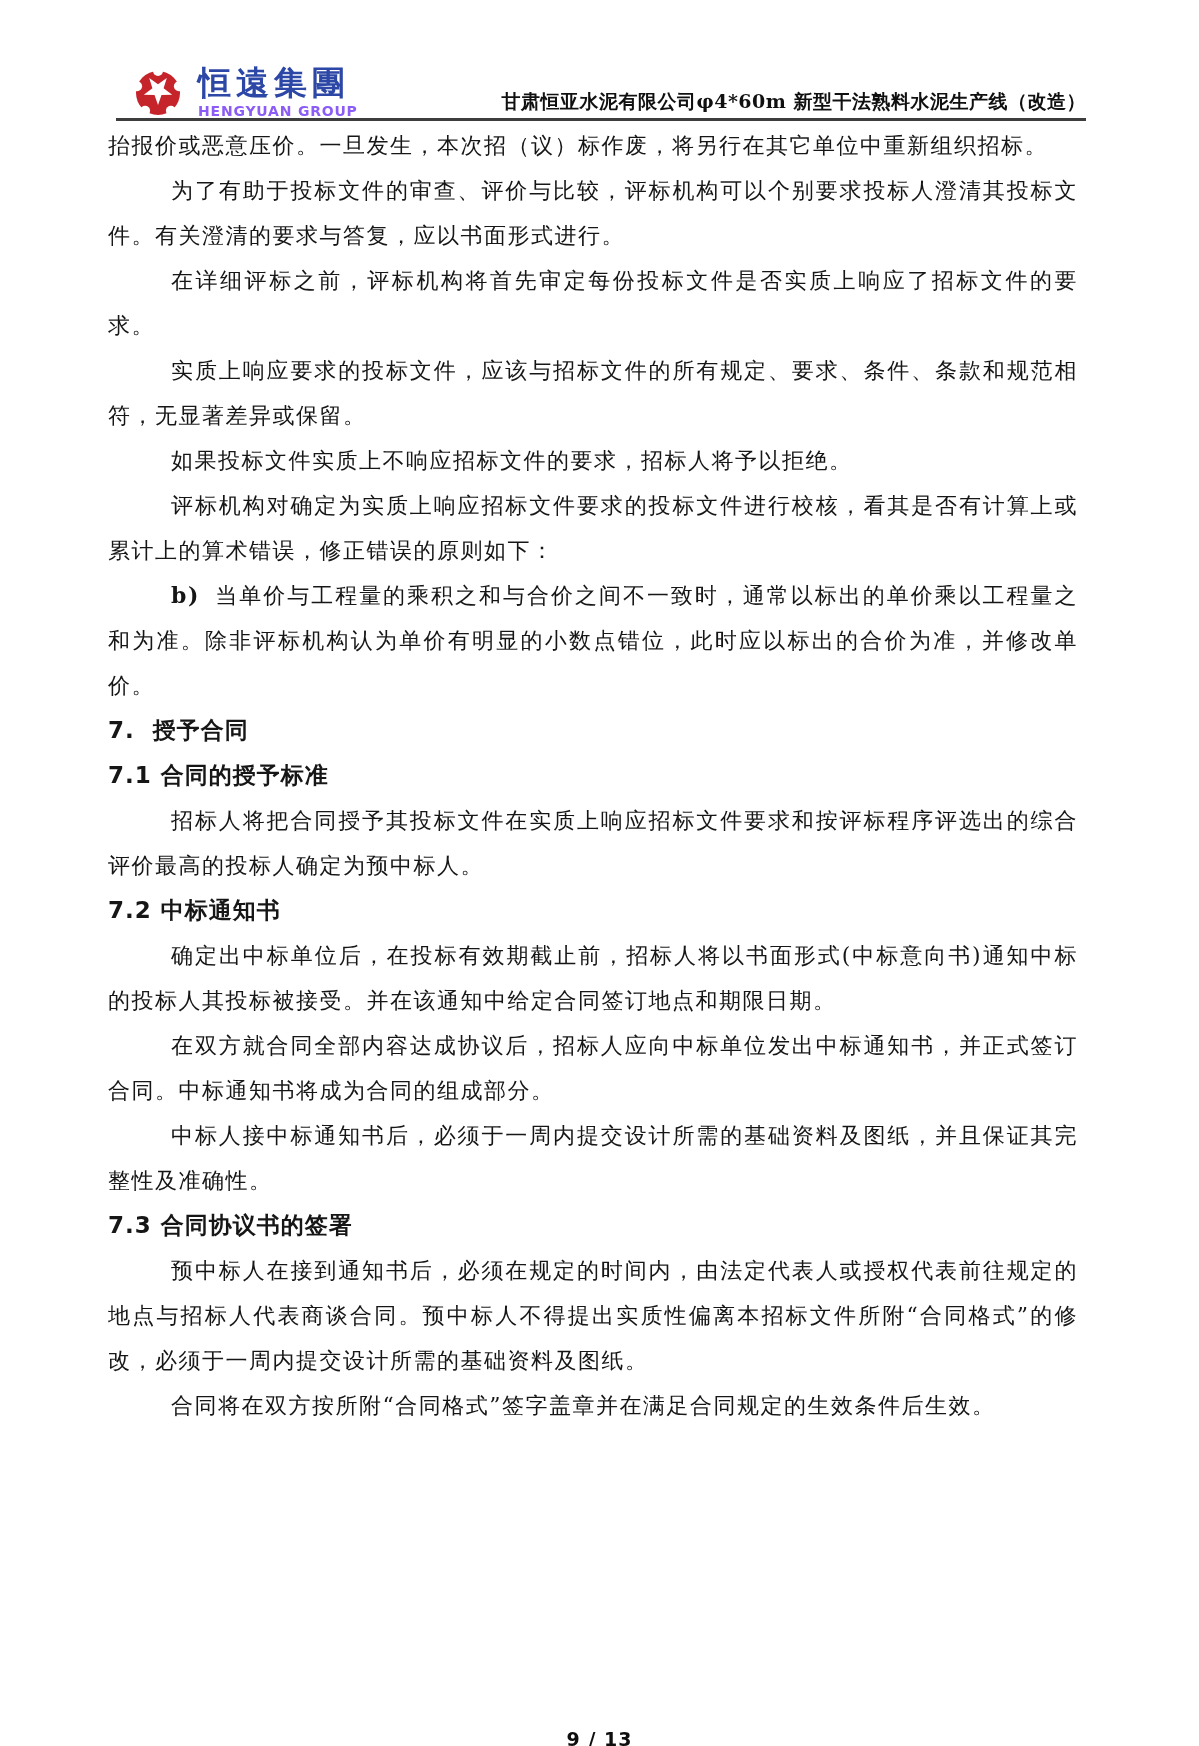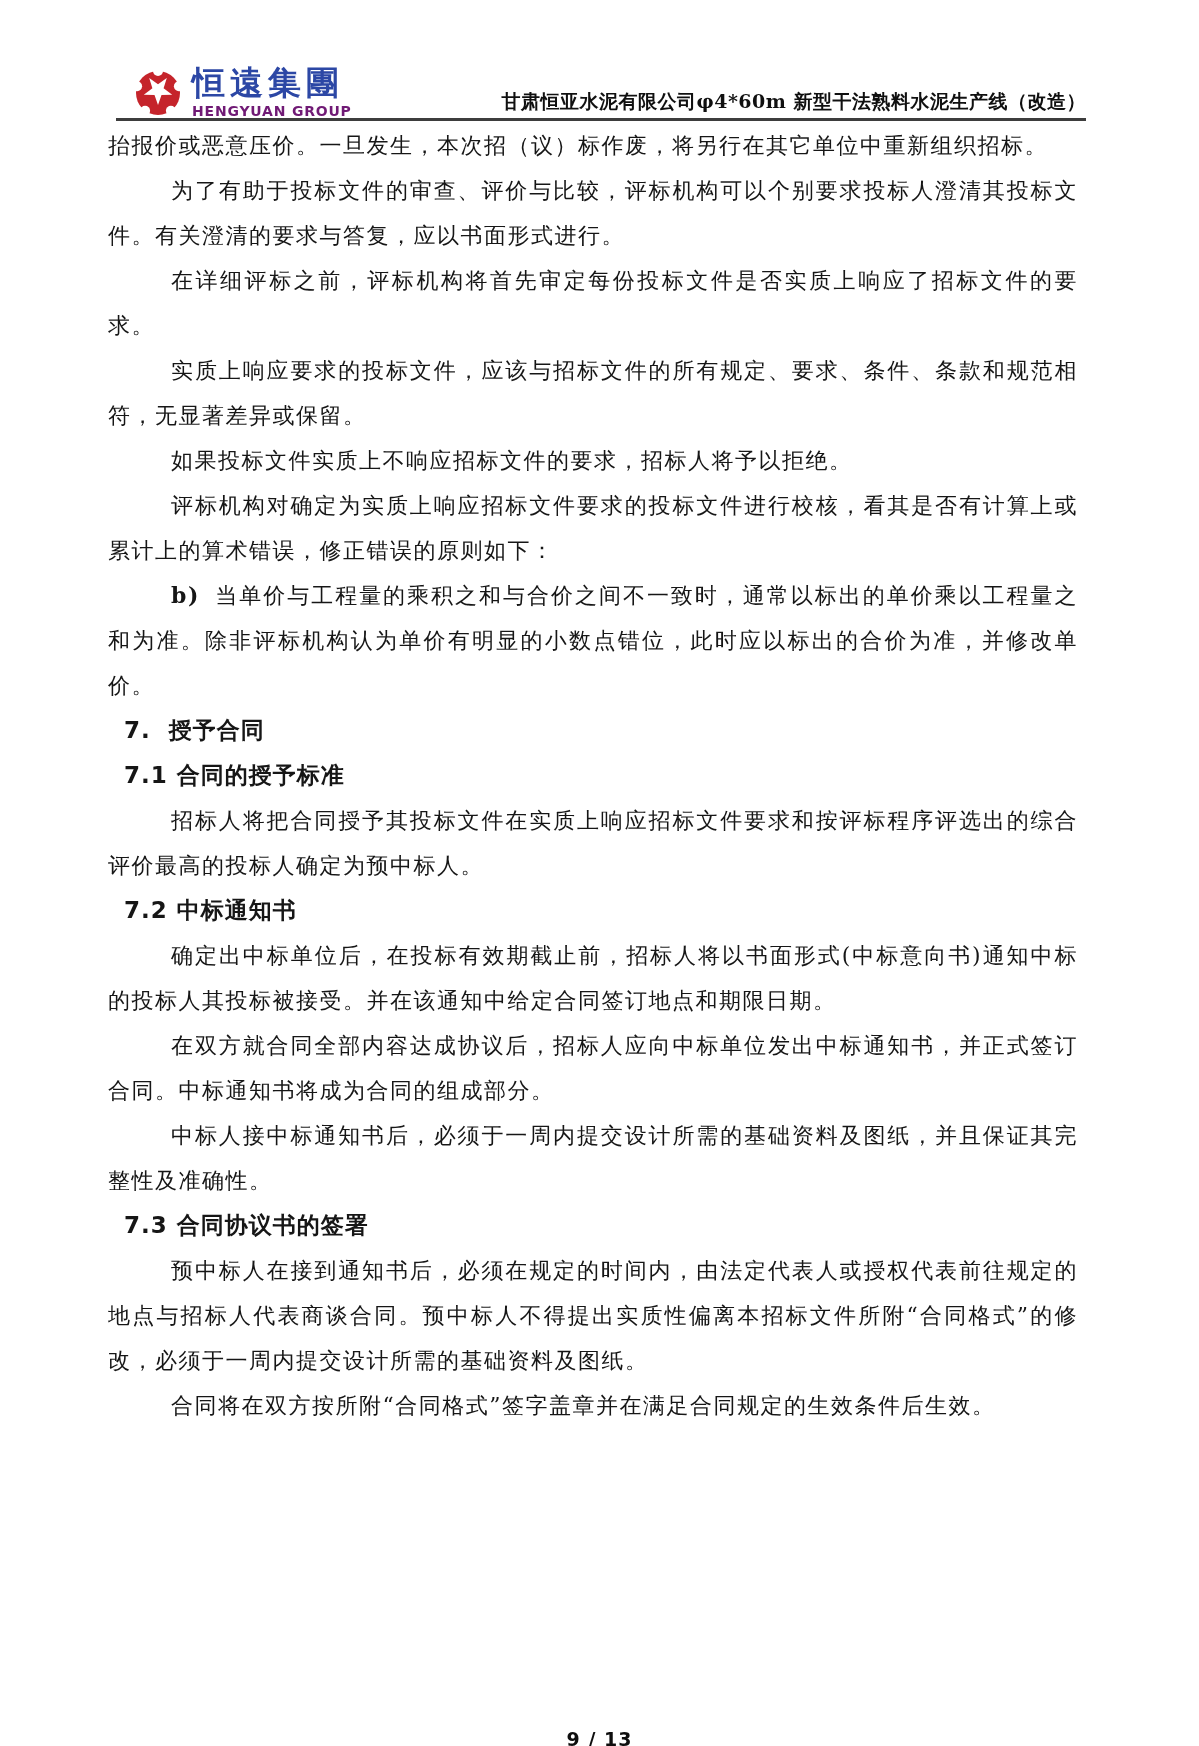--- a/index.html
+++ b/index.html
@@ -16,35 +16,35 @@
 
   
   .logo {
     position: absolute;
     left: 134px;
     top: 66px;
     display: flex;
     align-items: flex-start;
   }
   .logo-icon { width: 48px; height: 48px; margin-top: 3px; }
-  .logo-text { margin-left: 10px; }
+  .logo-text { margin-left: 16px; }
   .logo-cn {
     font-size: 33px;
     line-height: 34px;
     font-weight: bold;
     color: #2c47a5;
     letter-spacing: 5px;
     font-family: "DejaVu Serif", "Liberation Serif", serif;
   }
   .logo-en {
     margin-top: 4px;
     font-size: 14px;
     line-height: 15px;
     font-weight: bold;
-    color: #701a75;
+    color: #8b5cf6;
     letter-spacing: 0.8px;
     font-family: "DejaVu Sans", "Liberation Sans", sans-serif;
   }
   .project-title {
     position: absolute;
     right: 113px;
     top: 88px;
     font-size: 19px;
     line-height: 26px;
     letter-spacing: 0.5px;
@@ -76,21 +76,20 @@
     color: #161616;
   }
   .doc-body p.indent { text-indent: 63px; }
   .doc-body p.list { text-indent: 63px; }
   .doc-body p.heading {
     font-family: "DejaVu Sans", "Liberation Sans", sans-serif;
     font-weight: bold;
     font-size: 23px;
     letter-spacing: 1px;
     text-align: left;
-    margin-left: 16px;
   }
   .marker { font-weight: bold; }
   .h1 .marker { margin-right: 18px; }
   .h2 .marker { margin-right: 9px; }
   .list .marker { margin-right: 15px; font-family: "DejaVu Serif", "Liberation Serif", serif; }
 
   
   .page-number {
     position: absolute;
     left: 0;

